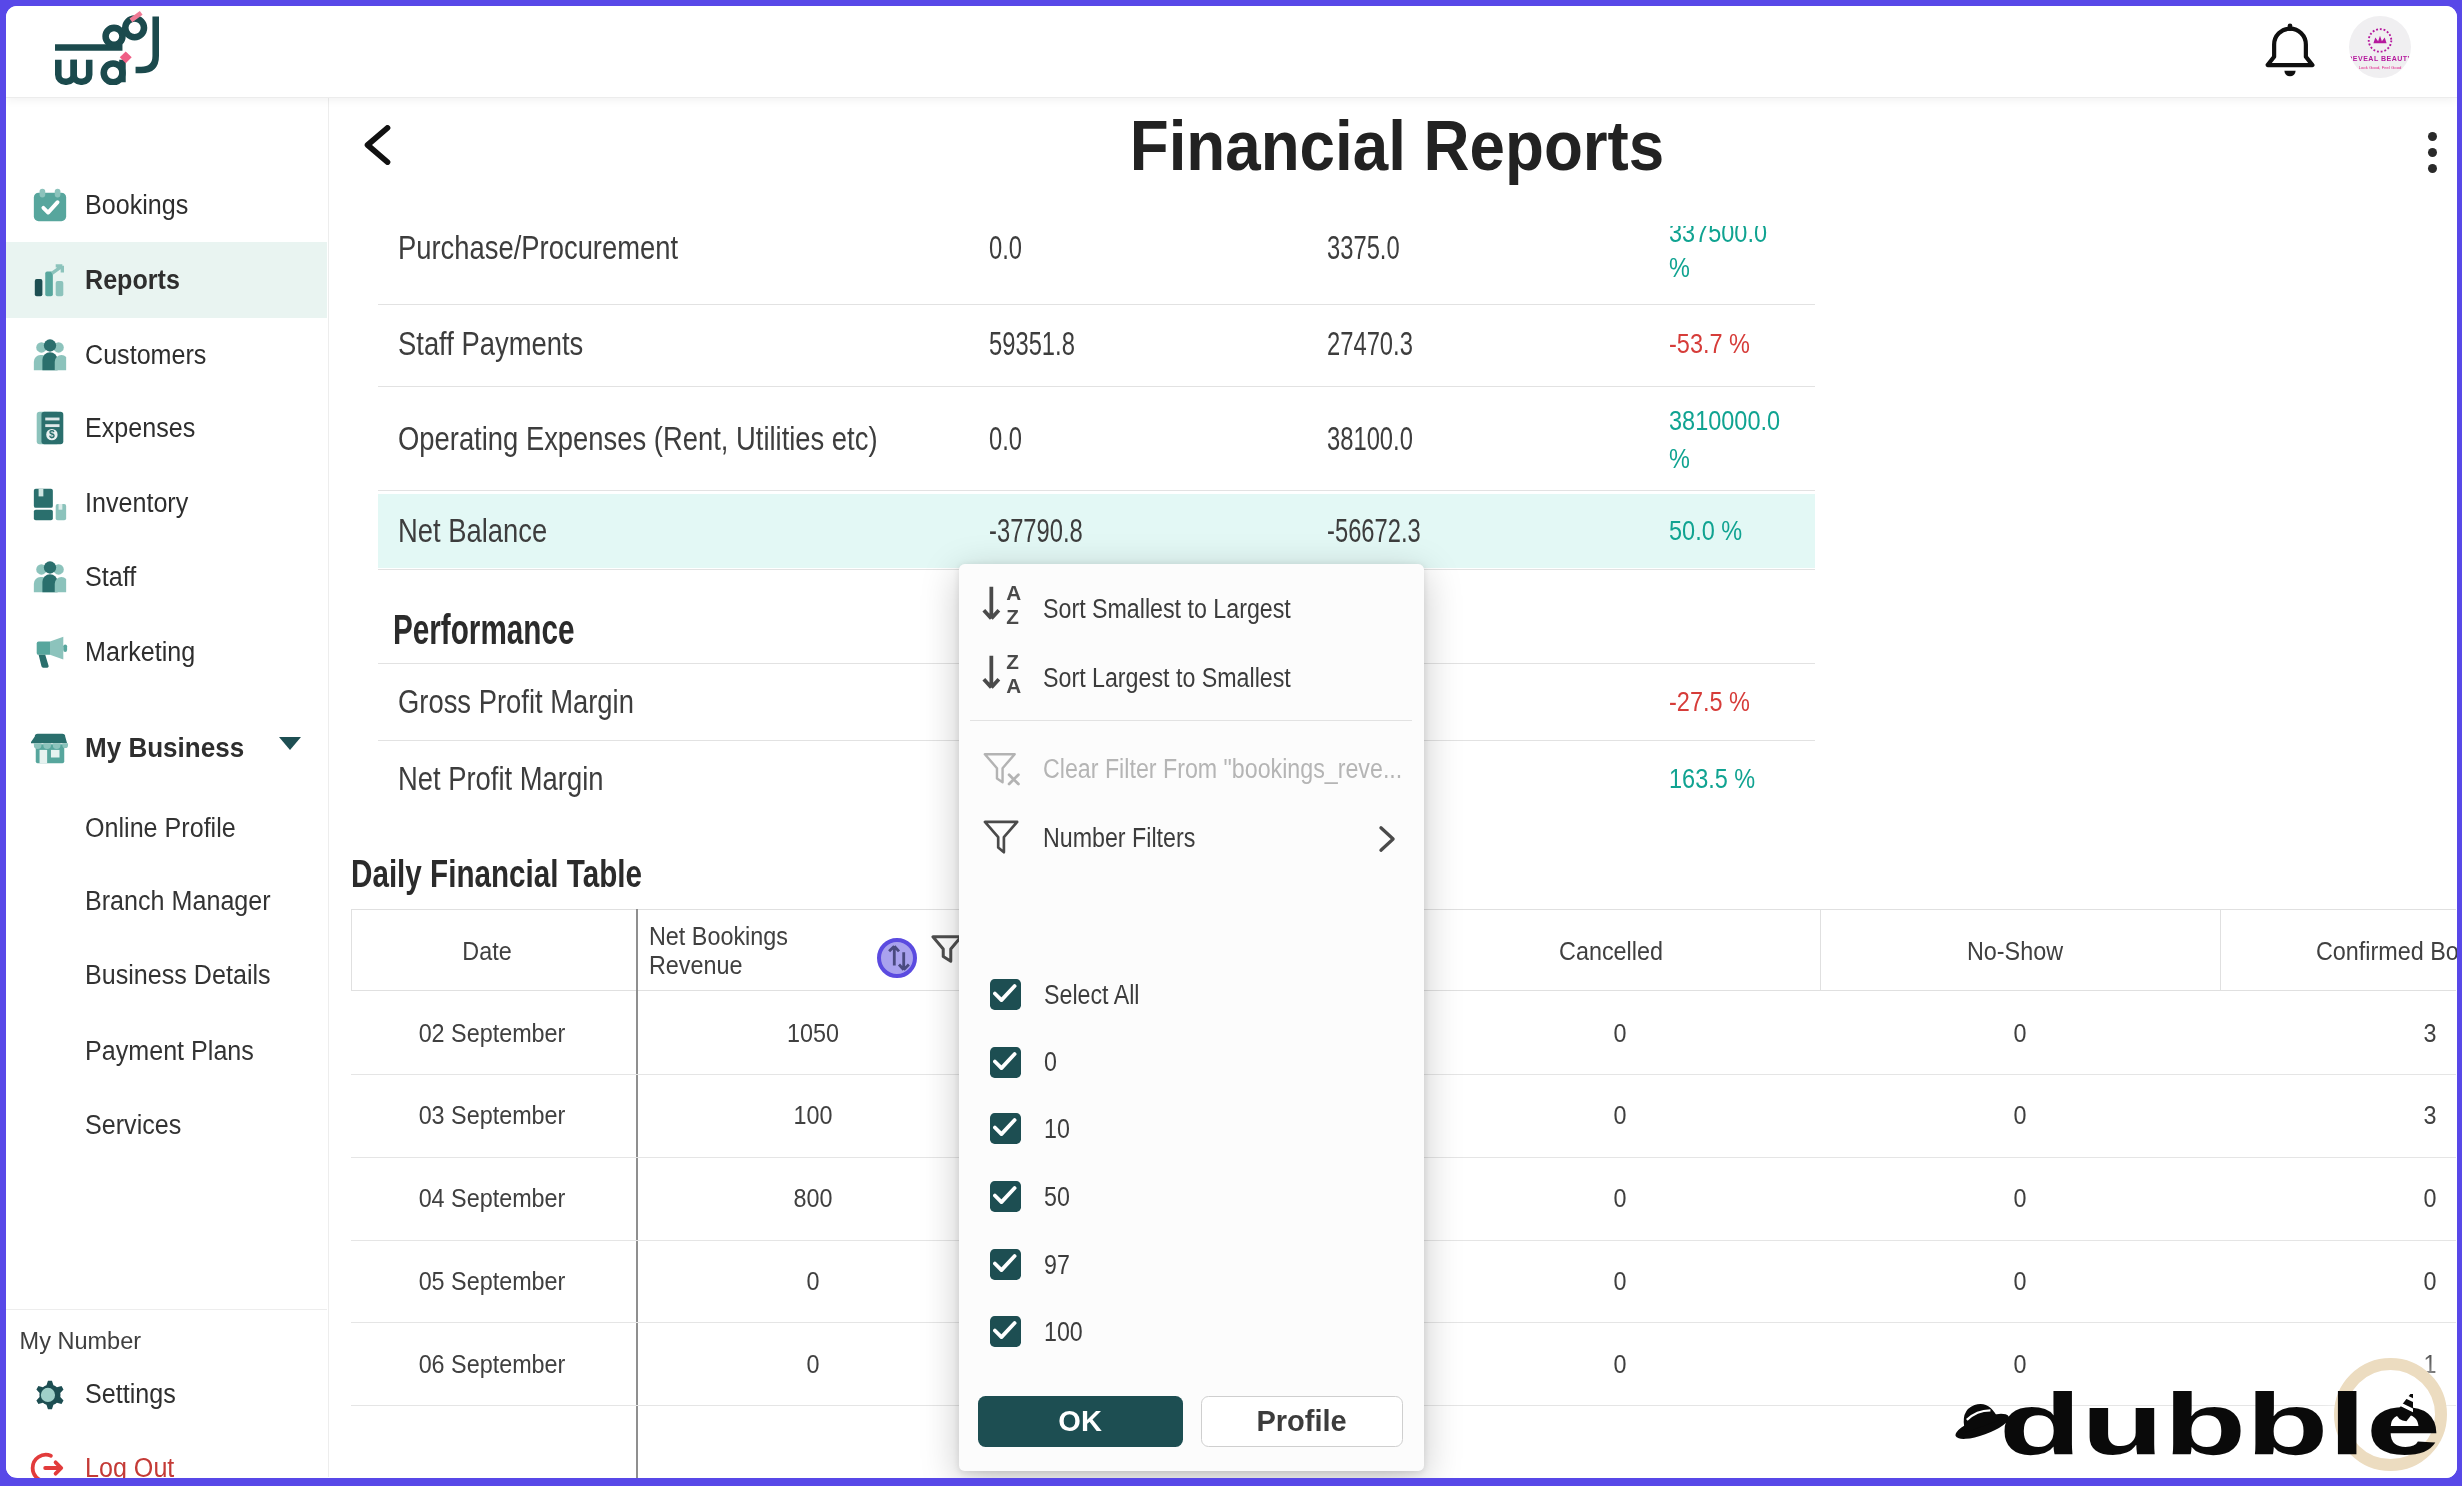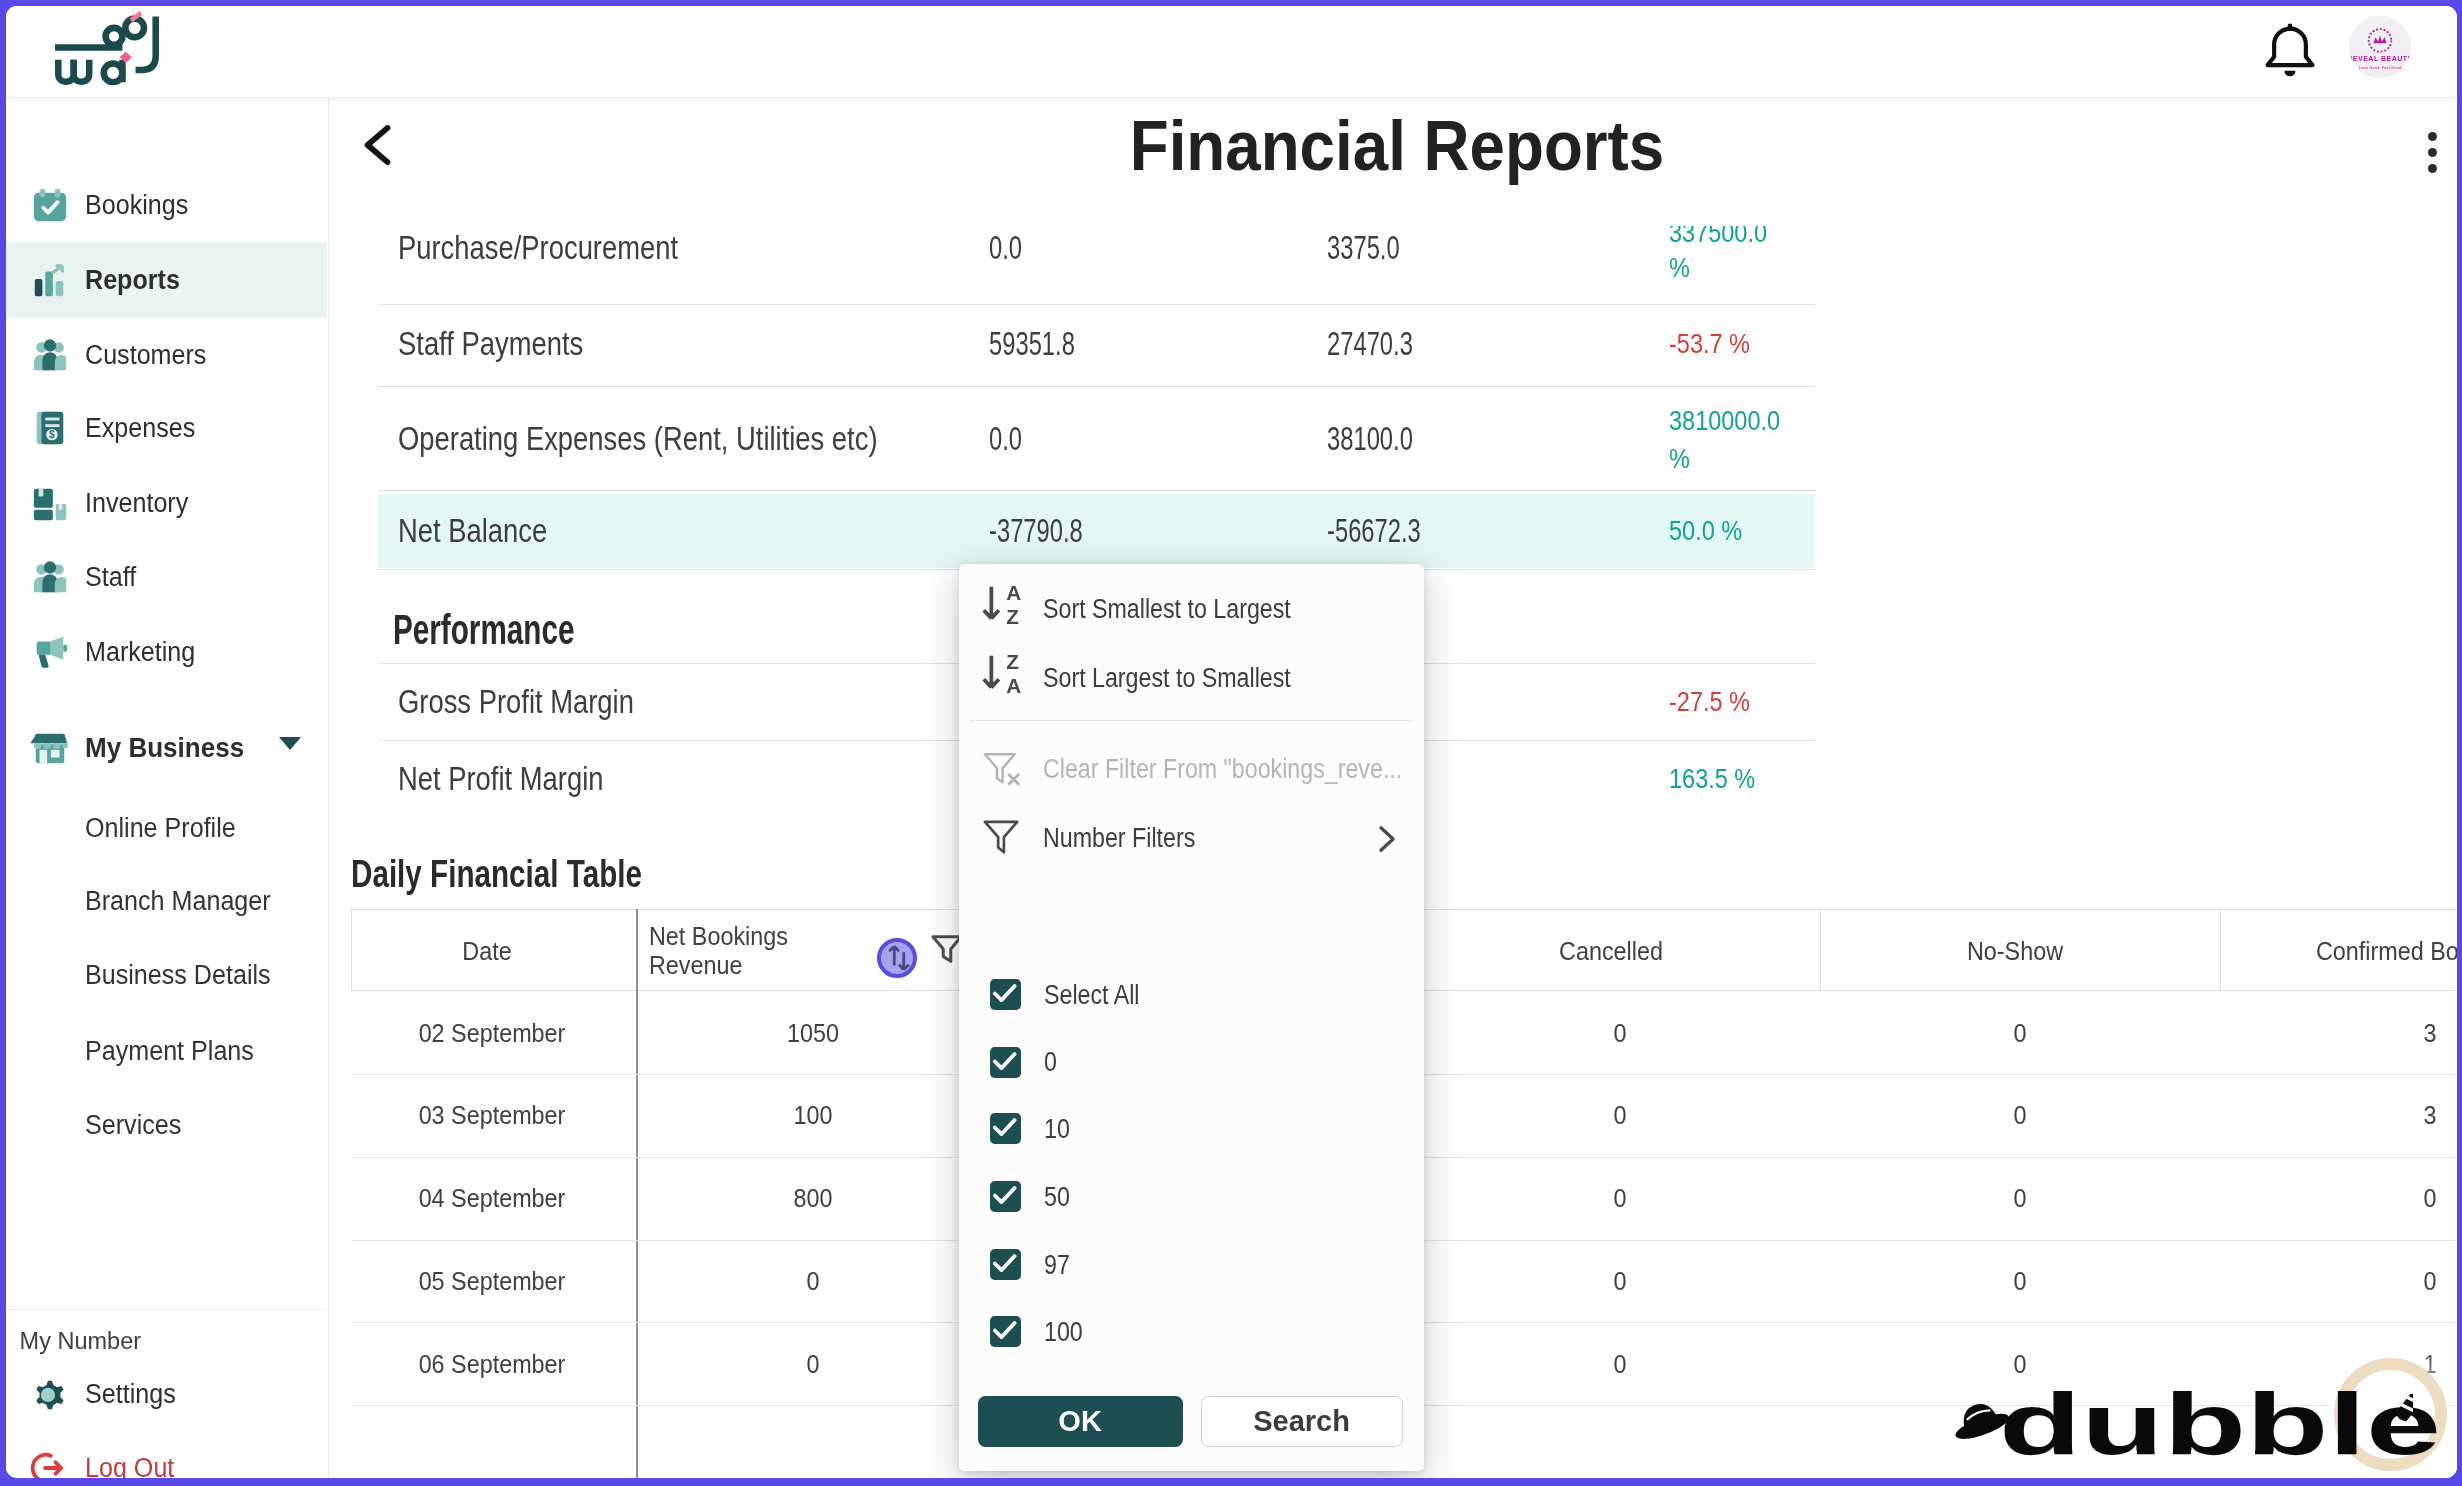--- a/index.html
+++ b/index.html
@@ -304,21 +304,21 @@
     <div class="cbx" style="left:31px;top:752px;">
         <svg width="23.5" height="20" viewBox="0 0 25 21">
           <path d="M2 10 L9 17 L23 2" stroke="#fff" stroke-width="4" fill="none" stroke-linecap="round" stroke-linejoin="round"></path>
         </svg>
       </div>
     <div class="pop-t" style="left:85px;top:768px;">100</div>
     <div class="abs" style="left:19px;top:832px;width:205px;height:51px;background:#1d4e52;border-radius:7.5px;">
       <div class="abs cxy" style="left:50%;top:50%;font-size:29px;font-weight:700;color:#fff;">OK</div>
       </div>
     <div class="abs" style="left:242px;top:832px;width:202px;height:51px;background:#fff;border:1.9px solid #cfcfcf;border-radius:7.5px;">
-      <div class="abs cxy" style="left:50%;top:50%;font-size:29px;font-weight:700;color:#3c3c3c;">Search</div>
+      <div class="abs cxy" style="left:50%;top:50%;font-size:29px;font-weight:700;color:#3c3c3c;">Profile</div>
       </div>
   </div>
 
   <div class="abs" id="wm" style="z-index:60;left:0;top:0;width:2451px;height:1472px;pointer-events:none;">
     <div class="abs" style="left:2328px;top:1352px;width:113px;height:113px;border-radius:50%;background:#fff;border:12.2px solid #ecdcc0;box-shadow:0 0 28px rgba(255,255,255,0.9);"></div>
     <svg class="abs" style="left:1940px;top:1385px;" width="66" height="53" viewBox="0 0 70 56">
       <g transform="rotate(-20 35 28)">
         <ellipse cx="35" cy="38" rx="30" ry="9" fill="#0a0a0a"></ellipse>
         <path d="M16 38 Q18 14 35 14 Q52 14 54 38 Z" fill="#0a0a0a"></path>
         <path d="M22 26 Q35 20 49 25" stroke="#fff" stroke-width="2.5" fill="none"></path>

